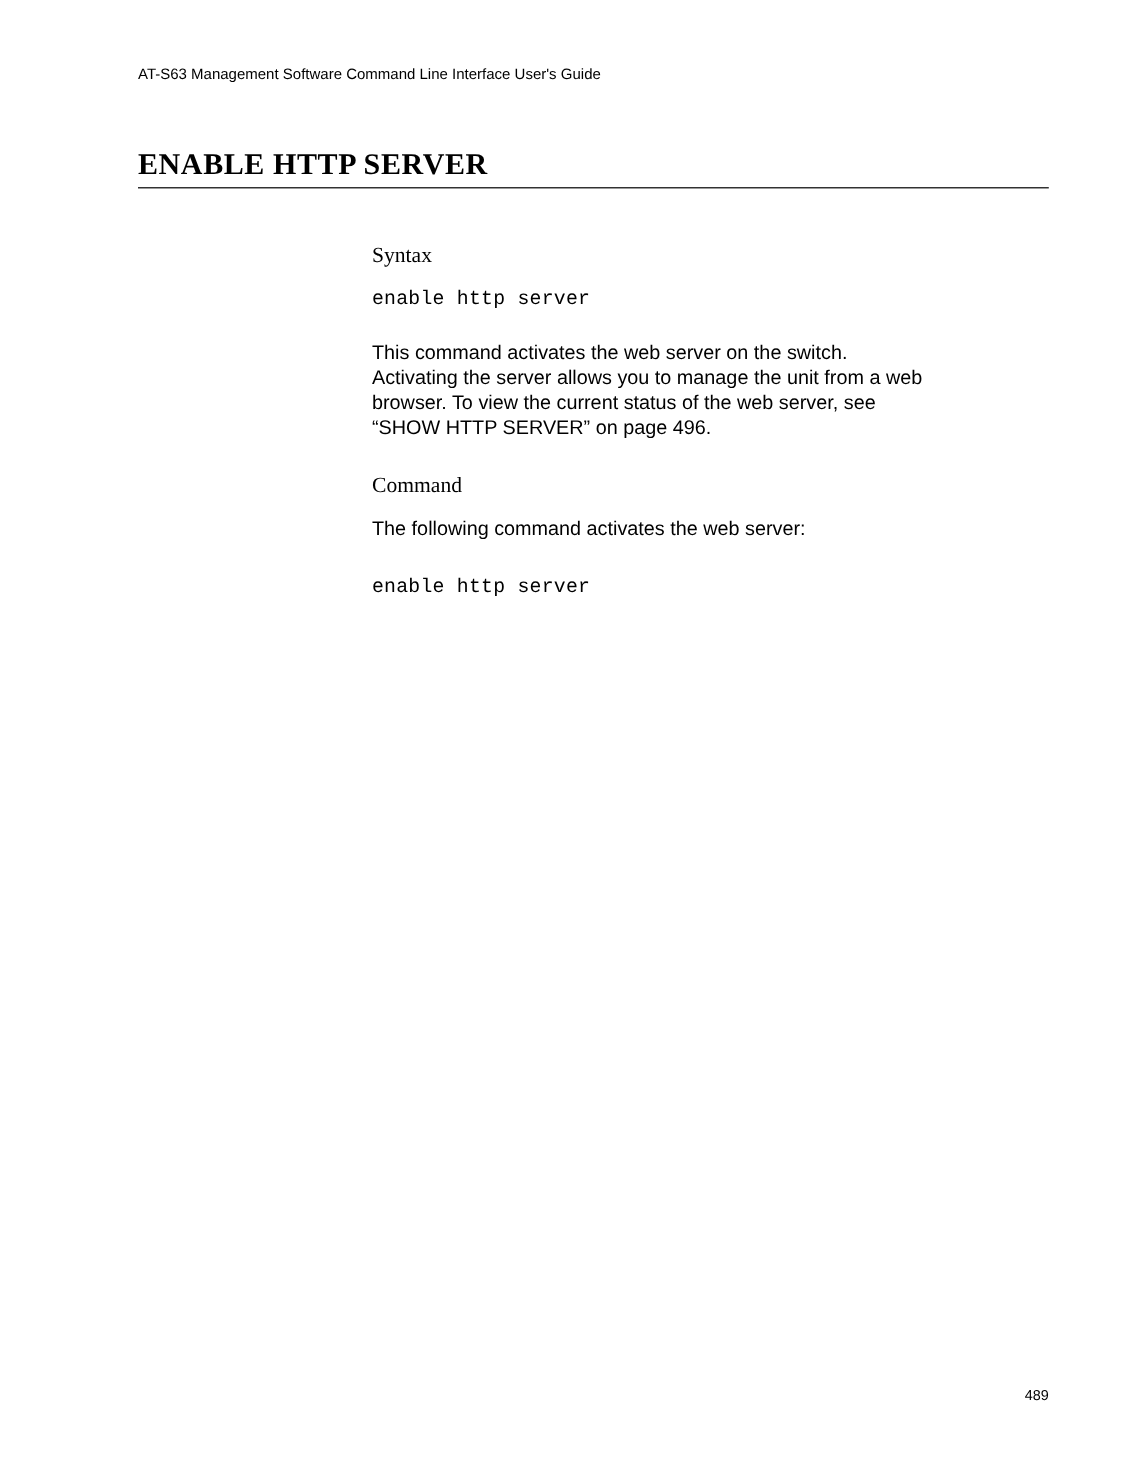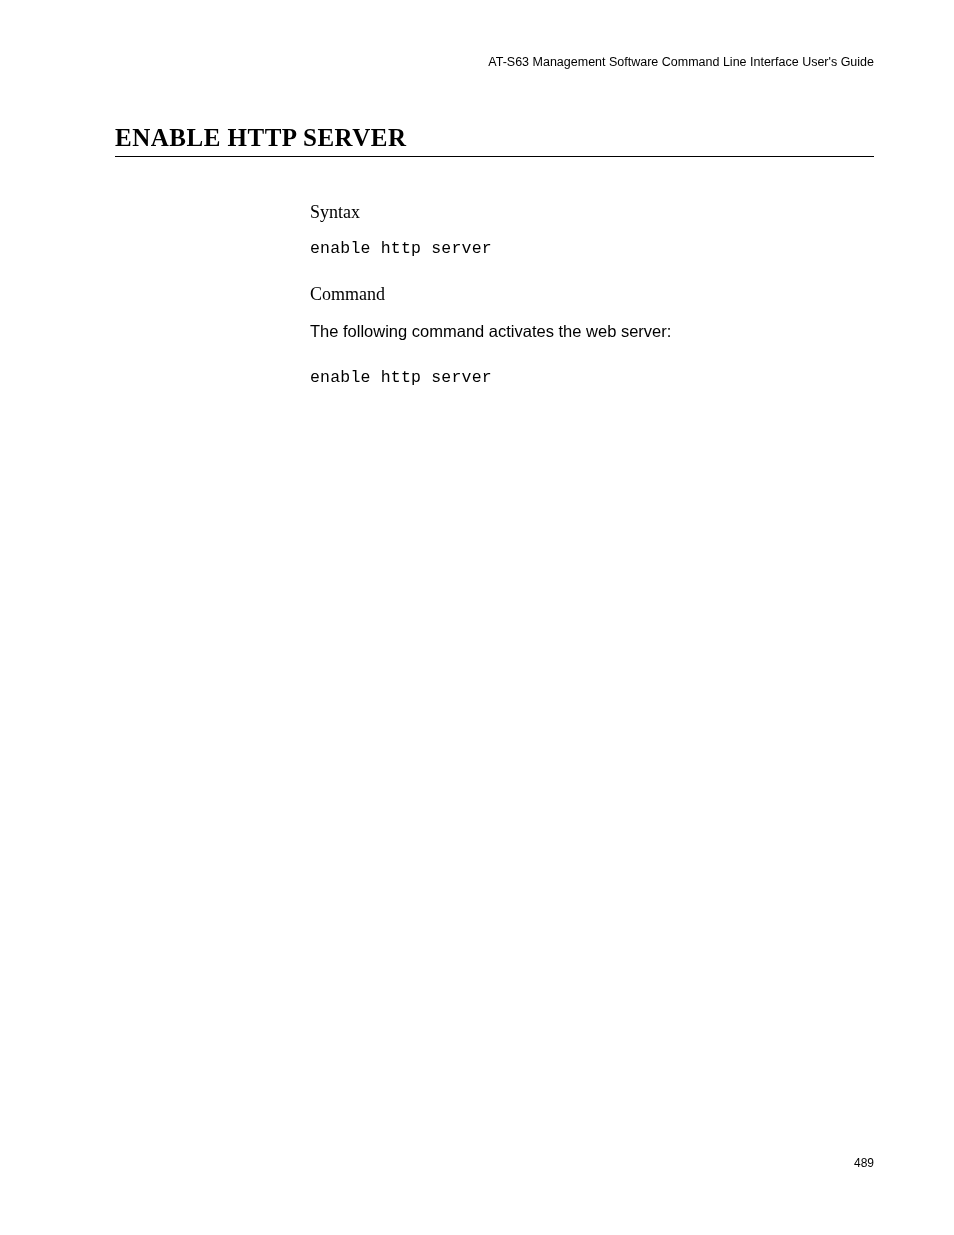--- a/index.html
+++ b/index.html
@@ -12,21 +12,20 @@
       height: 1235px;
       background: #ffffff;
       font-family: Arial, Helvetica, sans-serif;
       color: #000000;
       position: relative;
     }
     .page {
       padding: 55px 80px 0 115px;
     }
     .running-header {
-      text-align: right;
       font-size: 12.5px;
       font-family: Arial, Helvetica, sans-serif;
       margin-bottom: 55px;
     }
     .title-block {
       border-bottom: 1px solid #000;
       padding-bottom: 4px;
       margin-bottom: 45px;
     }
     .page-title {
@@ -77,20 +76,21 @@
   <div class="title-block">
     <h1 class="page-title">ENABLE HTTP SERVER</h1>
   </div>
 
   <div class="content">
 
     <div class="section-heading">Syntax</div>
     <div class="code-line">enable http server</div>
 
 
+    <div class="body-text">This command activates the web server on the switch. Activating the server allows you to manage the unit from a web browser. To view the current status of the web server, see “SHOW HTTP SERVER” on page 496.</div>
 
     <div class="section-heading">Command</div>
     <div class="body-text">The following command activates the web server:</div>
     <div class="code-line">enable http server</div>
 
   </div>
 </div>
 
 <div class="page-number">489</div>
 

